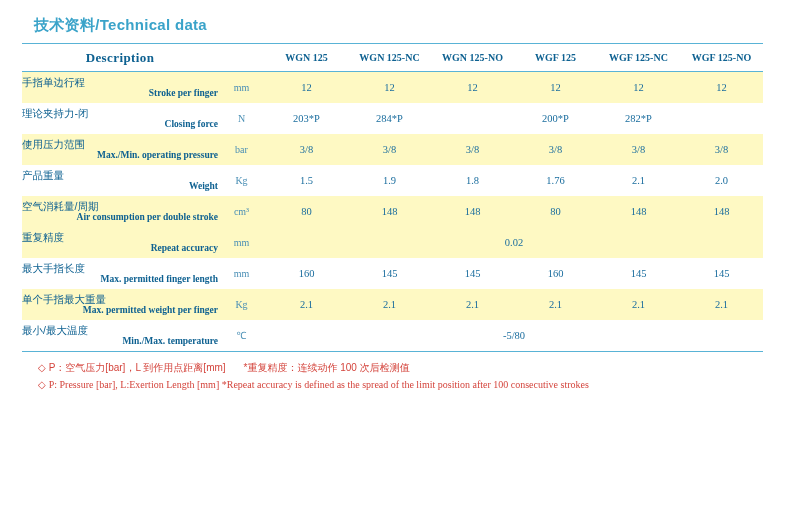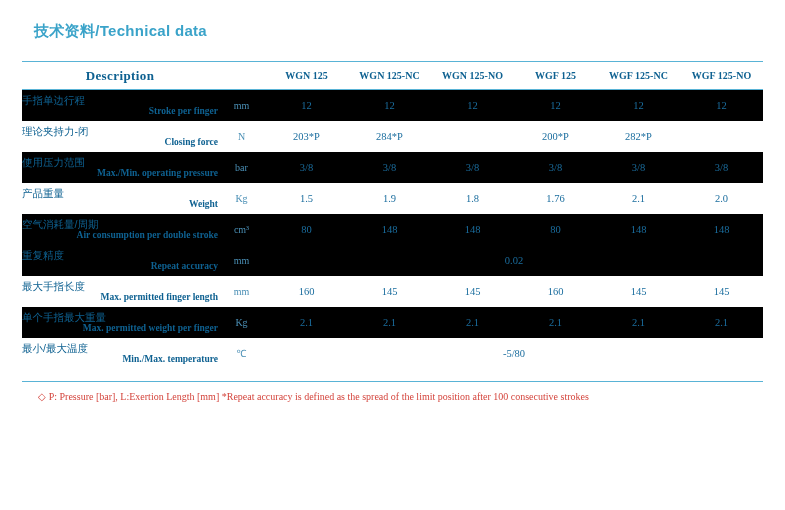--- a/index.html
+++ b/index.html
@@ -12,33 +12,33 @@
     background: #ffffff;
     font-family: "Liberation Serif", serif;
     color: #0b5a8a;
     overflow: hidden;
   }
   .page {
     position: relative;
     width: 785px;
     height: 510px;
     box-sizing: border-box;
-    padding: 12px 22px;
+    padding: 6px 22px;
   }
   .doc-title {
     font-family: "Liberation Sans", sans-serif;
     font-size: 15px;
     font-weight: bold;
     color: #3aa3c9;
     padding: 10px 0 8px 12px;
     letter-spacing: 0.3px;
   }
   table.data {
     width: 741px;
-    margin: 12px auto;
+    margin: 0 auto;
     border-collapse: collapse;
     table-layout: fixed;
   }
   table.data th, table.data td {
     padding: 0;
     margin: 0;
   }
   thead th {
     font-family: "Liberation Serif", serif;
     font-size: 10px;
@@ -52,21 +52,21 @@
   }
   thead th.desc-head {
     font-size: 13px;
     letter-spacing: 0.4px;
   }
   .col-desc { width: 196px; }
   .col-unit { width: 47px; }
   .col-val  { width: 83px; }
 
   tbody tr { height: 31px; }
-  tbody tr.alt { background: #000000; }
+  tbody tr.alt { background: #fef9c3; }
   tbody td {
     font-size: 10.5px;
     color: #1a6d9e;
     text-align: center;
     vertical-align: middle;
     font-family: "Liberation Serif", serif;
   }
   td.desc {
     text-align: left;
     padding-left: 8px;
@@ -248,17 +248,20 @@
           </td>
           <td class="unit">℃</td>
           <td colspan="6">-5/80</td>
         </tr>
       </tbody>
   </table>
   <div class="table-bottom-rule"></div>
 
   <div class="footnotes">
     <div class="footnote">
+      <span class="diamond">◇</span><span class="cjk">P：空气压力[bar]，L 到作用点距离[mm]</span><span class="gap"></span><span class="cjk">*重复精度：连续动作 100 次后检测值</span>
+    </div>
+    <div class="footnote">
       <span class="diamond">◇</span><span>P:  Pressure [bar], L:Exertion Length [mm]     *Repeat accuracy is defined as the spread of the limit position after 100 consecutive strokes</span>
     </div>
   </div>
 
 </div>
 
 </body></html>

